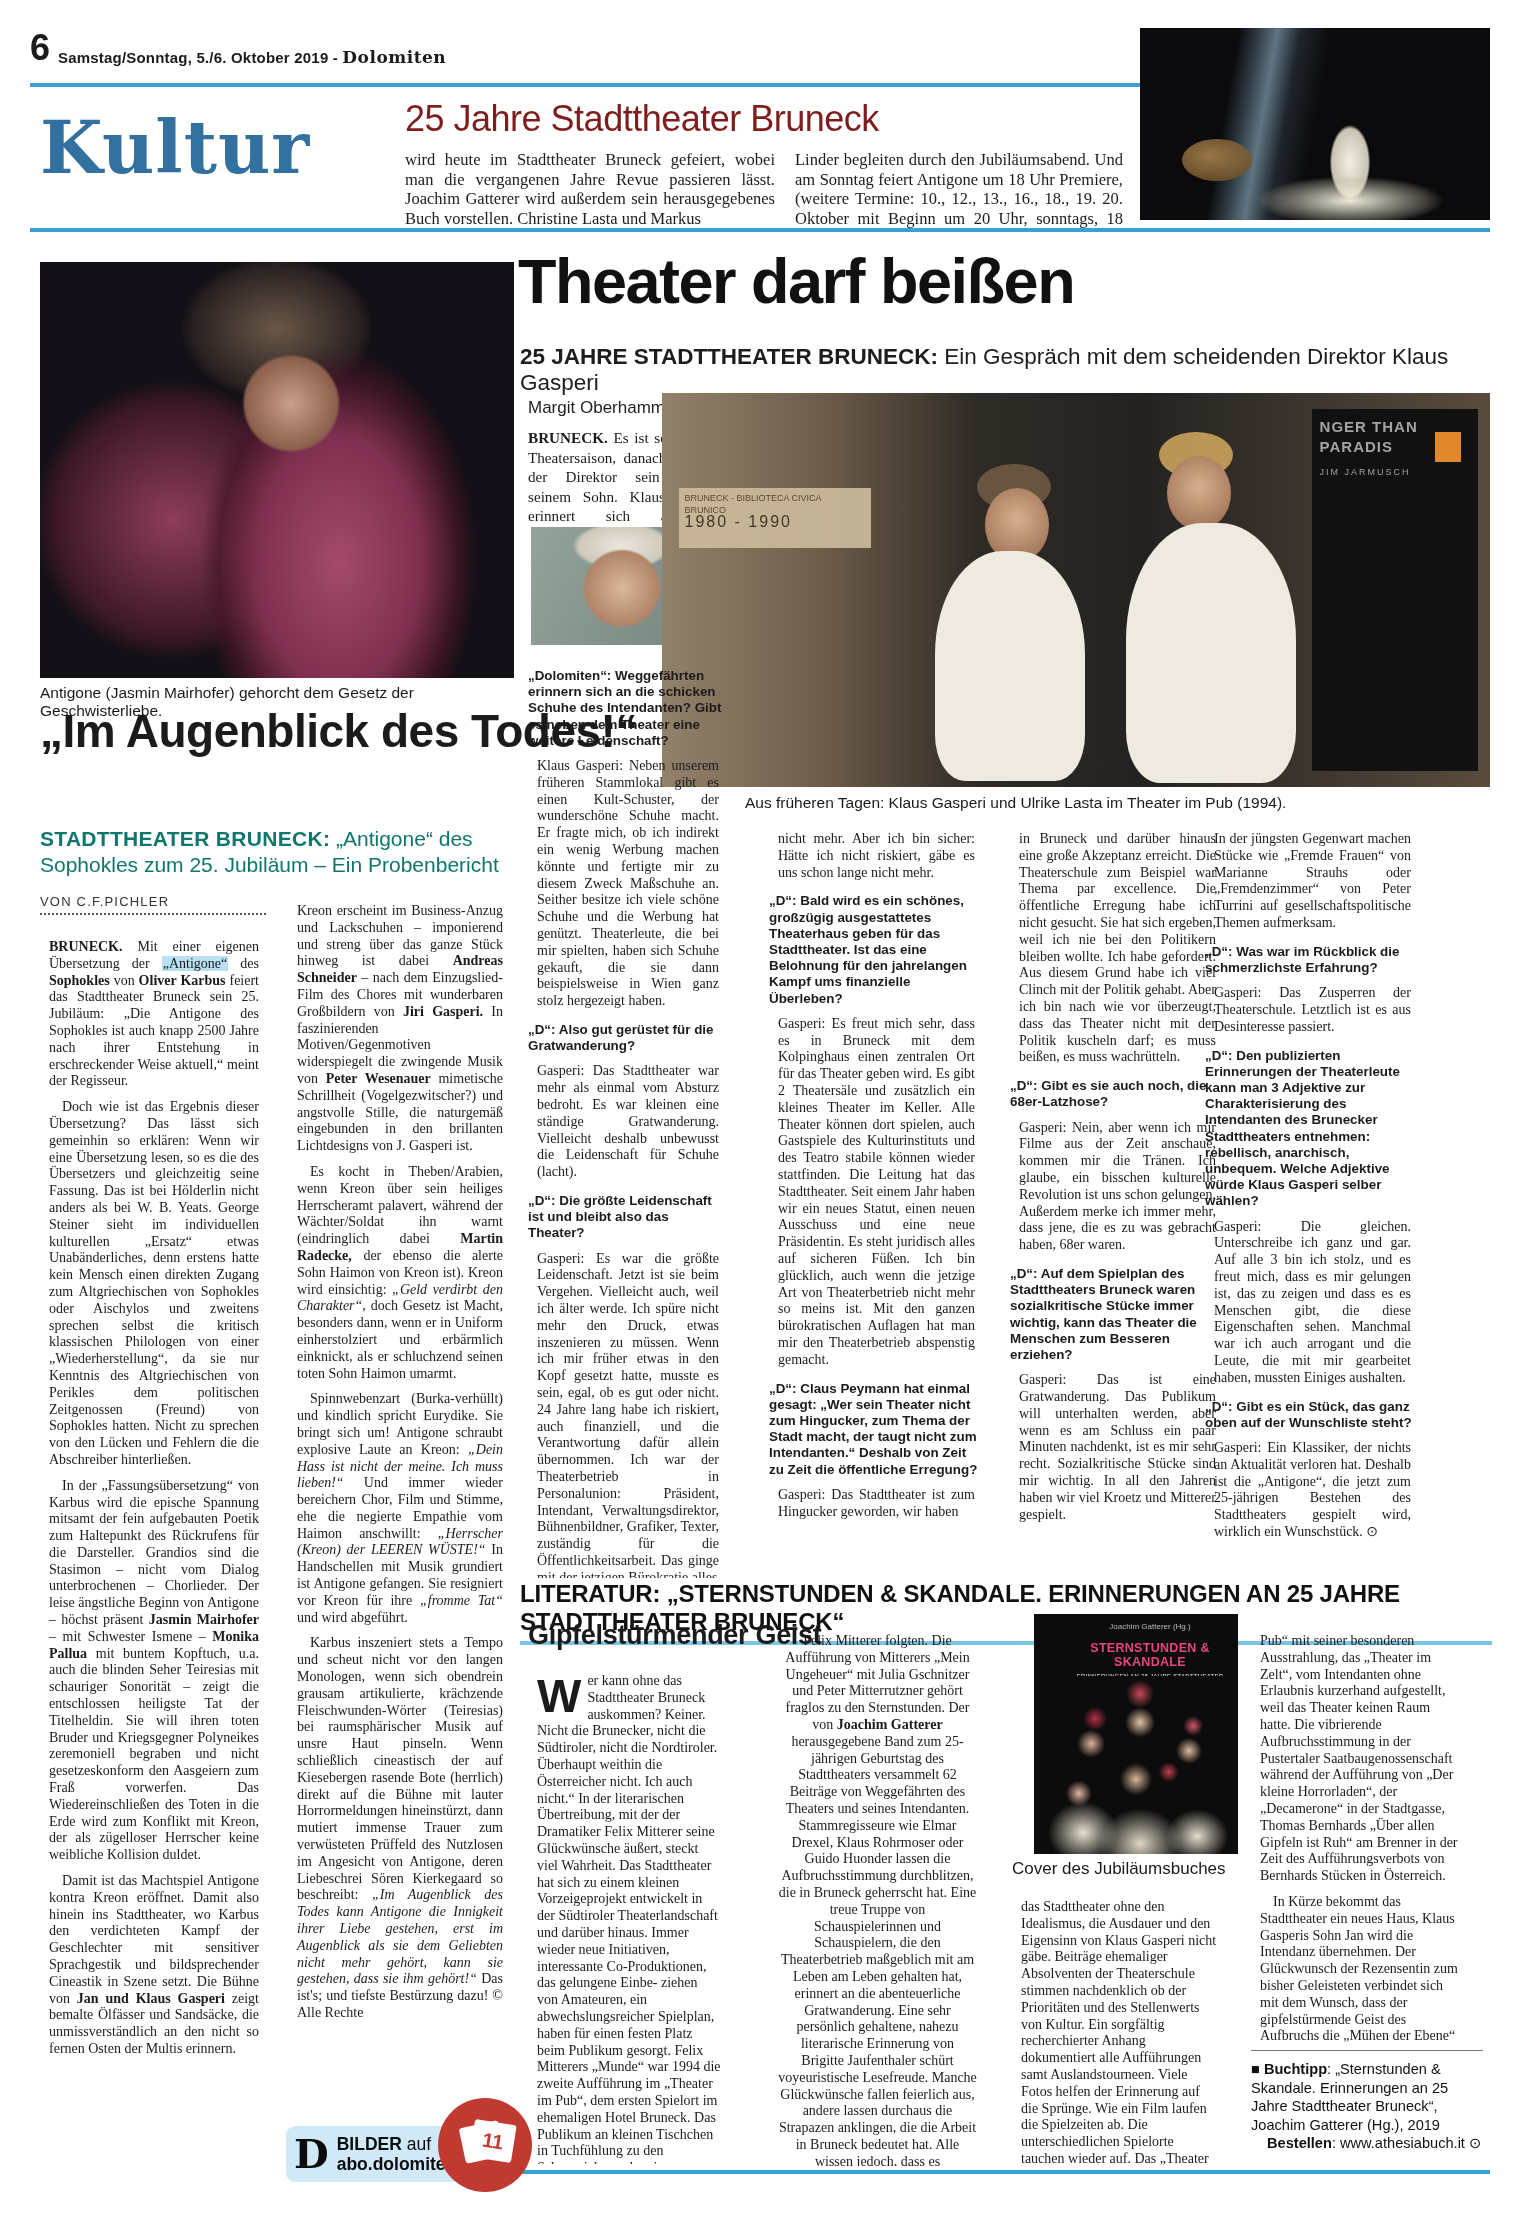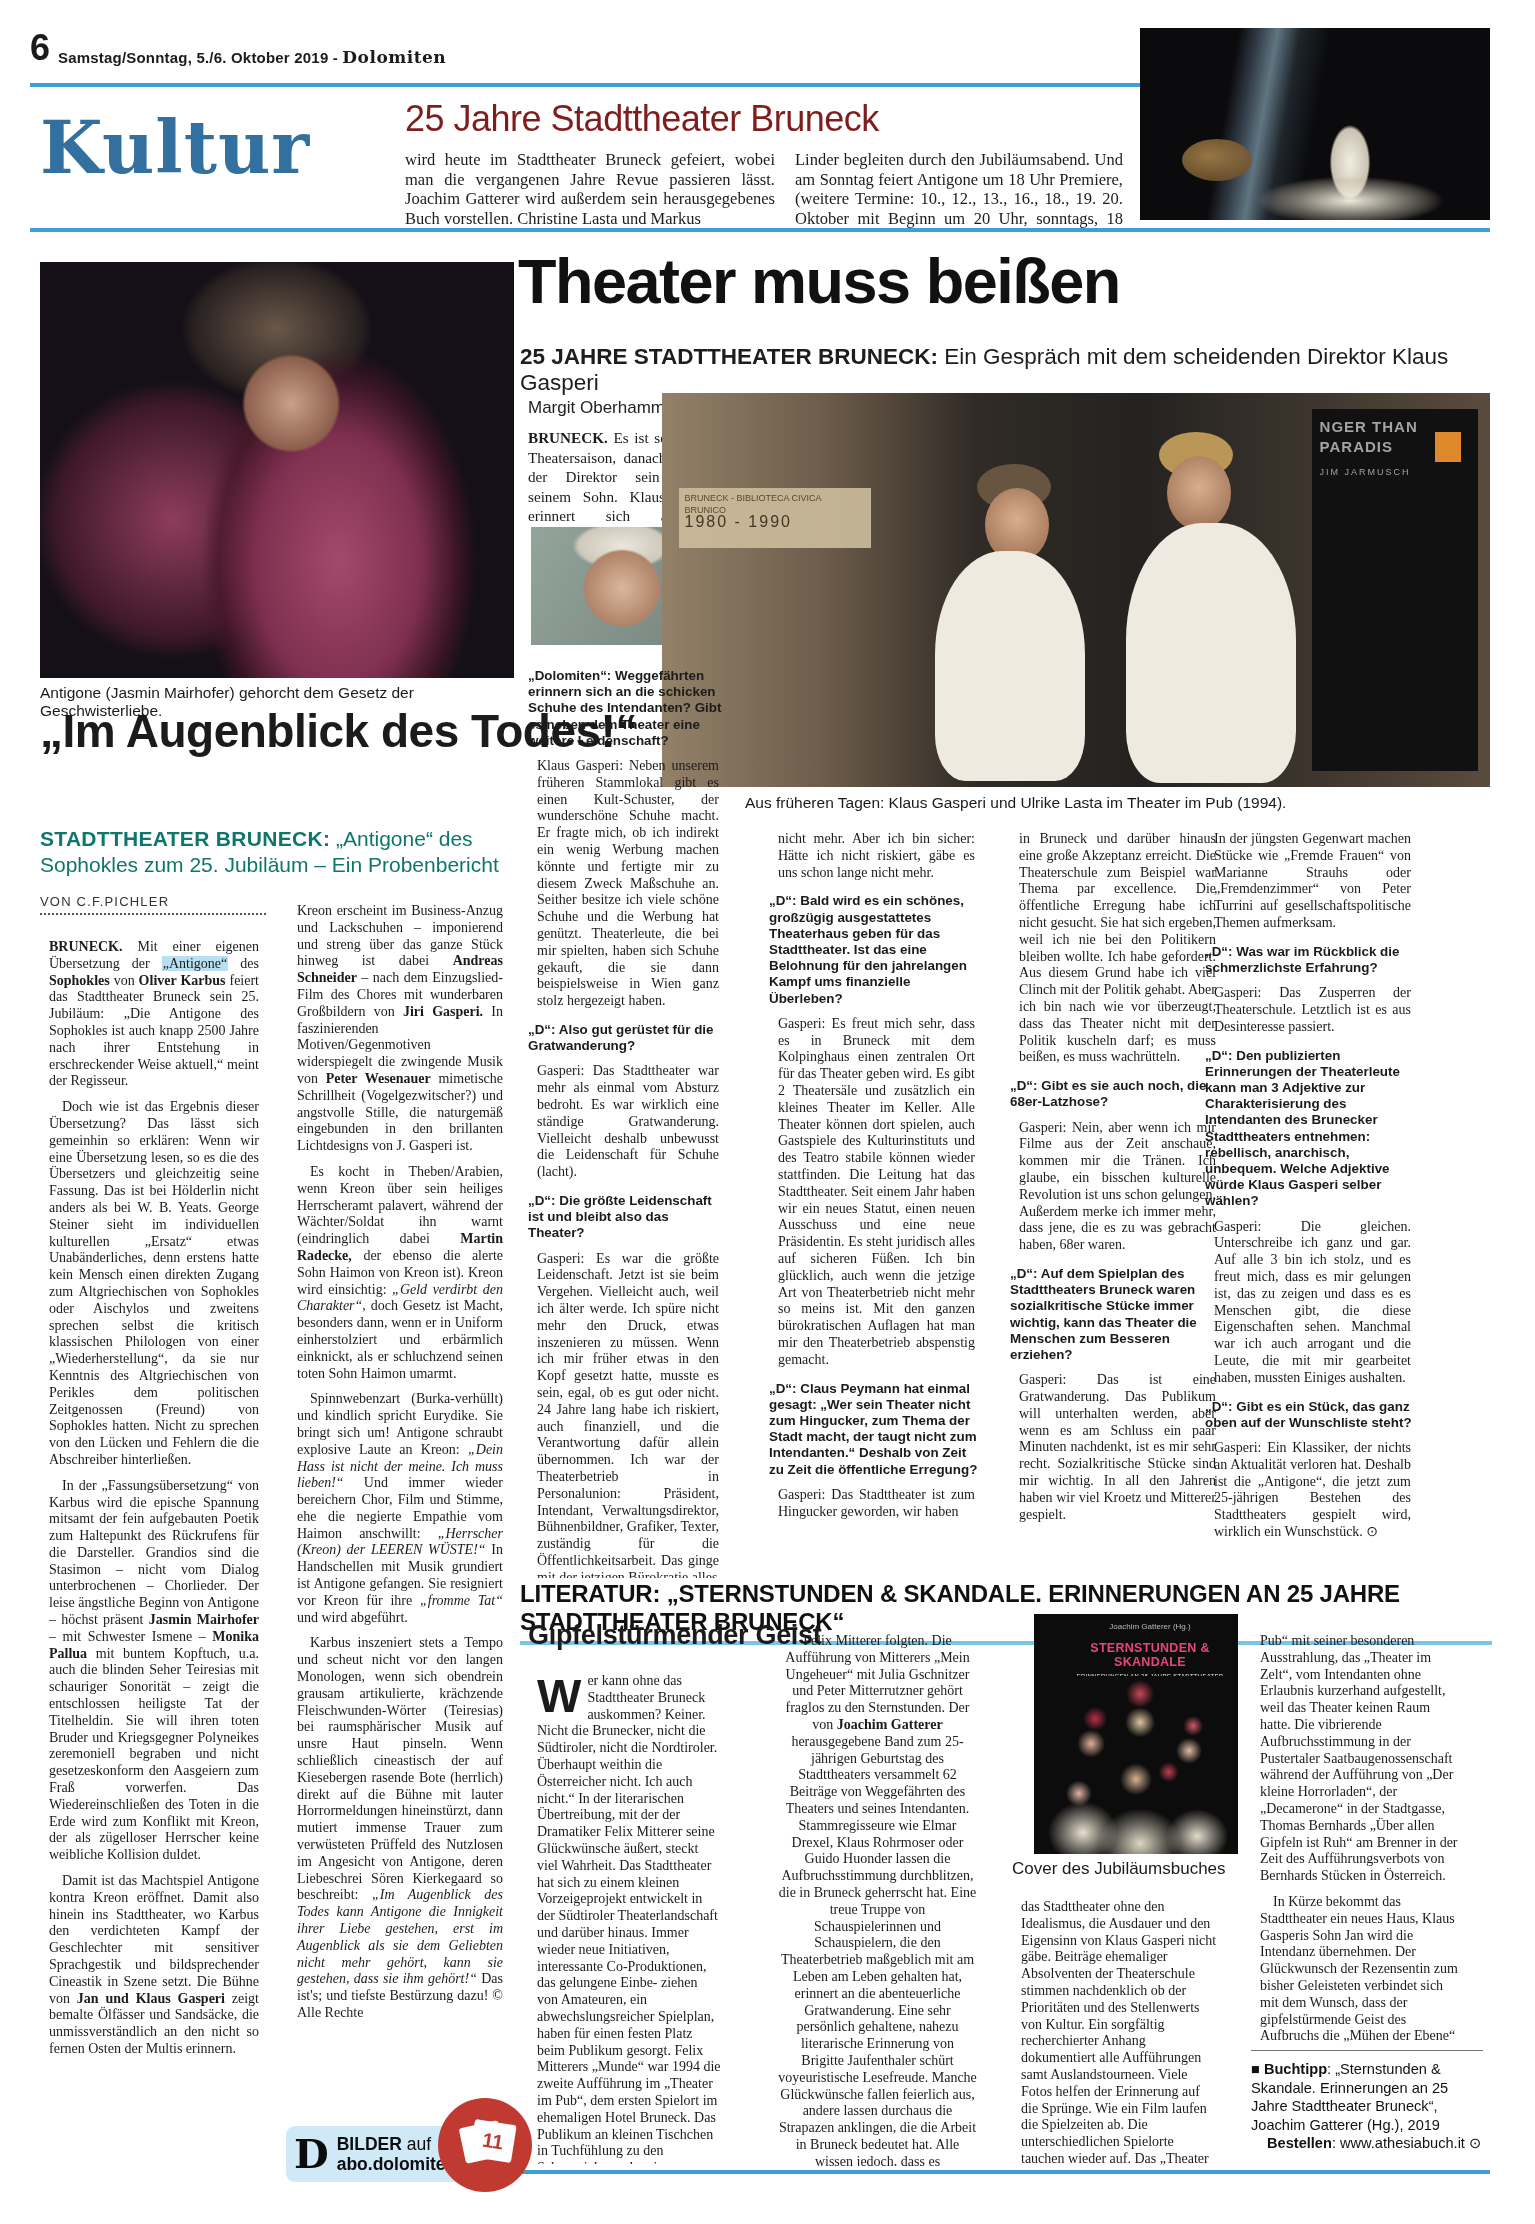--- a/index.html
+++ b/index.html
@@ -141,21 +141,21 @@
       <p class="t">In der „Fassungsübersetzung“ von Karbus wird die epische Spannung mitsamt der fein aufgebauten Poetik zum Haltepunkt des Rückrufens für die Darsteller. Grandios sind die Stasimon – nicht vom Dialog unterbrochenen – Chorlieder. Der leise ängstliche Beginn von Antigone – höchst präsent <b>Jasmin Mairhofer</b> – mit Schwester Ismene – <b>Monika Pallua</b> mit buntem Kopftuch, u.a. auch die blinden Seher Teiresias mit schauriger Sonorität – zeigt die entschlossen heiligste Tat der Titelheldin. Sie will ihren toten Bruder und Kriegsgegner Polyneikes zeremoniell begraben und nicht gesetzeskonform den Aasgeiern zum Fraß vorwerfen. Das Wiedereinschließen des Toten in die Erde wird zum Konflikt mit Kreon, der als zügelloser Herrscher keine weibliche Kollision duldet.</p>
       <p class="t">Damit ist das Machtspiel Antigone kontra Kreon eröffnet. Damit also hinein ins Stadttheater, wo Karbus den verdichteten Kampf der Geschlechter mit sensitiver Sprachgestik und bildsprechender Cineastik in Szene setzt. Die Bühne von <b>Jan und Klaus Gasperi</b> zeigt bemalte Ölfässer und Sandsäcke, die unmissverständlich an den nicht so fernen Osten der Multis erinnern.</p>
     </div>
   <div class="bodycol" style="left:288px;top:894px;width:224px;height:1244px;">
       <p class="t">Kreon erscheint im Business-Anzug und Lackschuhen – imponierend und streng über das ganze Stück hinweg ist dabei <b>Andreas Schneider</b> – nach dem Einzugslied-Film des Chores mit wunderbaren Großbildern von <b>Jiri Gasperi.</b> In faszinierenden Motiven/Gegenmotiven widerspiegelt die zwingende Musik von <b>Peter Wesenauer</b> mimetische Schrillheit (Vogelgezwitscher?) und angstvolle Stille, die naturgemäß eingebunden in den brillanten Lichtdesigns von J. Gasperi ist.</p>
       <p class="t">Es kocht in Theben/Arabien, wenn Kreon über sein heiliges Herrscheramt palavert, während der Wächter/Soldat ihn warnt (eindringlich dabei <b>Martin Radecke,</b> der ebenso die alerte Sohn Haimon von Kreon ist). Kreon wird einsichtig: <i>„Geld verdirbt den Charakter“,</i> doch Gesetz ist Macht, besonders dann, wenn er in Uniform einherstolziert und erbärmlich einknickt, als er schluchzend seinen toten Sohn Haimon umarmt.</p>
       <p class="t">Spinnwebenzart (Burka-verhüllt) und kindlich spricht Eurydike. Sie bringt sich um! Antigone schraubt explosive Laute an Kreon: <i>„Dein Hass ist nicht der meine. Ich muss lieben!“</i> Und immer wieder bereichern Chor, Film und Stimme, ehe die negierte Empathie vom Haimon anschwillt: <i>„Herrscher (Kreon) der LEEREN WÜSTE!“</i> In Handschellen mit Musik grundiert ist Antigone gefangen. Sie resigniert vor Kreon für ihre <i>„fromme Tat“</i> und wird abgeführt.</p>
       <p class="t">Karbus inszeniert stets a Tempo und scheut nicht vor den langen Monologen, wenn sich obendrein grausam artikulierte, krächzende Fleischwunden-Wörter (Teiresias) bei raumsphärischer Musik auf unsre Haut pinseln. Wenn schließlich cineastisch der auf Kiesebergen rasende Bote (herrlich) direkt auf die Bühne mit lauter Horrormeldungen hineinstürzt, dann mutiert immense Trauer zum verwüsteten Prüffeld des Nutzlosen im Angesicht von Antigone, deren Liebeschrei Sören Kierkegaard so beschreibt: <i>„Im Augenblick des Todes kann Antigone die Innigkeit ihrer Liebe gestehen, erst im Augenblick als sie dem Geliebten nicht mehr gehört, kann sie gestehen, dass sie ihm gehört!“</i> Das ist's; und tiefste Bestürzung dazu! © Alle Rechte</p>
     </div>
 
-  <div class="mainhead">Theater muss beißen</div>
+  <div class="mainhead">Theater darf beißen</div>
   <div class="kicker"><b>25 JAHRE STADTTHEATER BRUNECK:</b><span> Ein Gespräch mit dem scheidenden Direktor Klaus Gasperi</span></div>
   <div class="byline2">Margit Oberhammer</div>
   <div class="intro"><b>BRUNECK.</b> Es ist seine letzte Theatersaison, danach übergibt der Direktor sein Theater seinem Sohn. Klaus Gasperi erinnert sich an die vergangenen 25 Jahre...</div>
   <div class="ph portrait" style="left:531px;top:527px;width:182px;height:118px;"></div>
 
   <div class="ph pub" style="left:662px;top:393px;width:828px;height:394px;">
     <div class="sign">
       <span>BRUNECK - BIBLIOTECA CIVICA BRUNICO</span><br>
       <span class="years">1980 - 1990</span>
     </div>
@@ -170,21 +170,21 @@
       <div class="small">JIM JARMUSCH</div>
     </div>
     <div class="tag"></div>
   </div>
   <div class="caption" style="left:745px;top:794px;width:740px;">Aus früheren Tagen: Klaus Gasperi und Ulrike Lasta im Theater im Pub (1994).</div>
 
   <div class="bodycol qa" style="left:528px;top:660px;width:200px;height:918px;">
       <p class="q">„Dolomiten“: Weggefährten erinnern sich an die schicken Schuhe des Intendanten? Gibt es neben dem Theater eine weitere Leidenschaft?</p>
       <p class="t">Klaus Gasperi: Neben unserem früheren Stammlokal gibt es einen Kult-Schuster, der wunderschöne Schuhe macht. Er fragte mich, ob ich indirekt ein wenig Werbung machen könnte und fertigte mir zu diesem Zweck Maßschuhe an. Seither besitze ich viele schöne Schuhe und die Werbung hat genützt. Theaterleute, die bei mir spielten, haben sich Schuhe gekauft, die sie dann beispielsweise in Wien ganz stolz hergezeigt haben.</p>
       <p class="q">„D“: Also gut gerüstet für die Gratwanderung?</p>
-      <p class="t">Gasperi: Das Stadttheater war mehr als einmal vom Absturz bedroht. Es war wirklich eine ständige Gratwanderung. Vielleicht deshalb unbewusst die Leidenschaft für Schuhe (lacht).</p>
+      <p class="t">Gasperi: Das Stadttheater war mehr als einmal vom Absturz bedroht. Es war kleinen eine ständige Gratwanderung. Vielleicht deshalb unbewusst die Leidenschaft für Schuhe (lacht).</p>
       <p class="q">„D“: Die größte Leidenschaft ist und bleibt also das Theater?</p>
       <p class="t">Gasperi: Es war die größte Leidenschaft. Jetzt ist sie beim Vergehen. Vielleicht auch, weil ich älter werde. Ich spüre nicht mehr den Druck, etwas inszenieren zu müssen. Wenn ich mir früher etwas in den Kopf gesetzt hatte, musste es sein, egal, ob es gut oder nicht. 24 Jahre lang habe ich riskiert, auch finanziell, und die Verantwortung dafür allein übernommen. Ich war der Theaterbetrieb in Personalunion: Präsident, Intendant, Verwaltungsdirektor, Bühnenbildner, Grafiker, Texter, zuständig für die Öffentlichkeitsarbeit. Das ginge mit der jetzigen Bürokratie alles</p>
     </div>
   <div class="bodycol qa" style="left:769px;top:822px;width:215px;height:756px;">
       <p class="t">nicht mehr. Aber ich bin sicher: Hätte ich nicht riskiert, gäbe es uns schon lange nicht mehr.</p>
       <p class="q">„D“: Bald wird es ein schönes, großzügig ausgestattetes Theaterhaus geben für das Stadttheater. Ist das eine Belohnung für den jahrelangen Kampf ums finanzielle Überleben?</p>
       <p class="t">Gasperi: Es freut mich sehr, dass es in Bruneck mit dem Kolpinghaus einen zentralen Ort für das Theater geben wird. Es gibt 2 Theatersäle und zusätzlich ein kleines Theater im Keller. Alle Theater können dort spielen, auch Gastspiele des Kulturinstituts und des Teatro stabile können wieder stattfinden. Die Leitung hat das Stadttheater. Seit einem Jahr haben wir ein neues Statut, einen neuen Ausschuss und eine neue Präsidentin. Es steht juridisch alles auf sicheren Füßen. Ich bin glücklich, auch wenn die jetzige Art von Theaterbetrieb nicht mehr so meins ist. Mit den ganzen bürokratischen Auflagen hat man mir den Theaterbetrieb abspenstig gemacht.</p>
       <p class="q">„D“: Claus Peymann hat einmal gesagt: „Wer sein Theater nicht zum Hingucker, zum Thema der Stadt macht, der taugt nicht zum Intendanten.“ Deshalb von Zeit zu Zeit die öffentliche Erregung?</p>
       <p class="t">Gasperi: Das Stadttheater ist zum Hingucker geworden, wir haben</p>
     </div>

